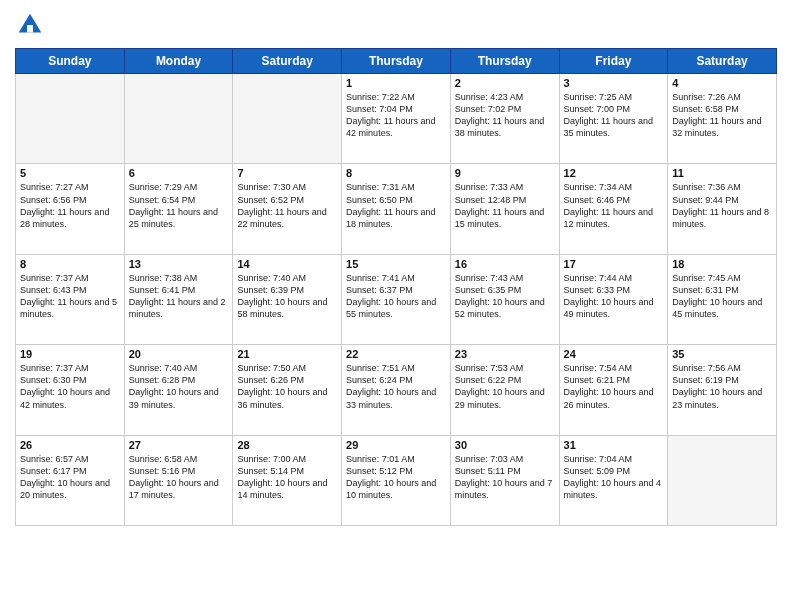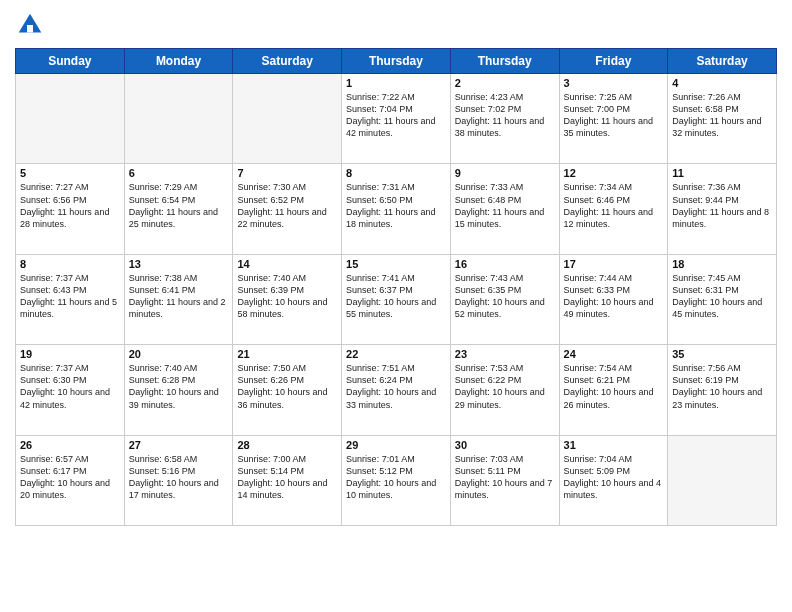--- a/index.html
+++ b/index.html
@@ -185,21 +185,21 @@
           <td>
             <div class="day-num">8</div>
             <div class="cell-text">Sunrise: 7:31 AM
 Sunset: 6:50 PM
 Daylight: 11 hours
 and 18 minutes.</div>
           </td>
           <td>
             <div class="day-num">9</div>
             <div class="cell-text">Sunrise: 7:33 AM
-Sunset: 6:48 PM
+Sunset: 12:48 PM
 Daylight: 11 hours
 and 15 minutes.</div>
           </td>
           <td>
             <div class="day-num">12</div>
             <div class="cell-text">Sunrise: 7:34 AM
 Sunset: 6:46 PM
 Daylight: 11 hours
 and 12 minutes.</div>
           </td>

